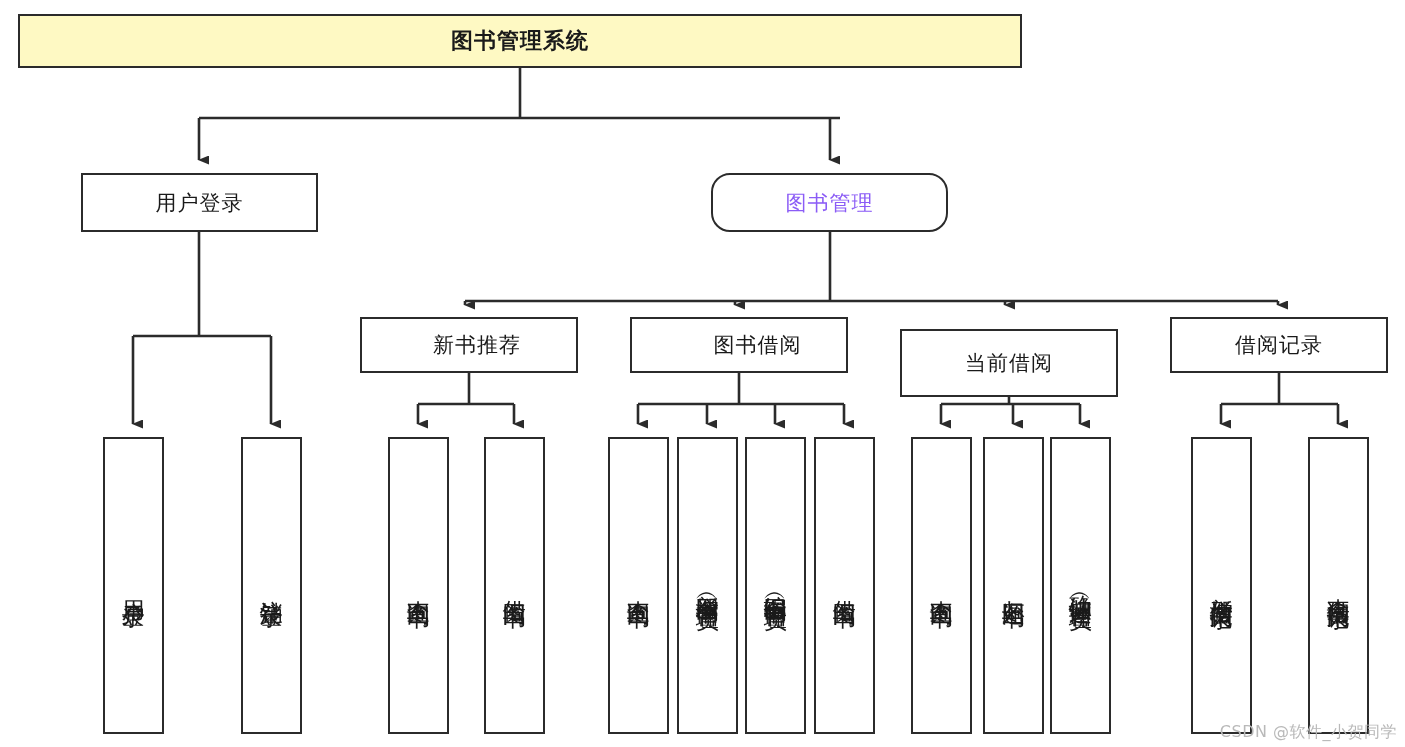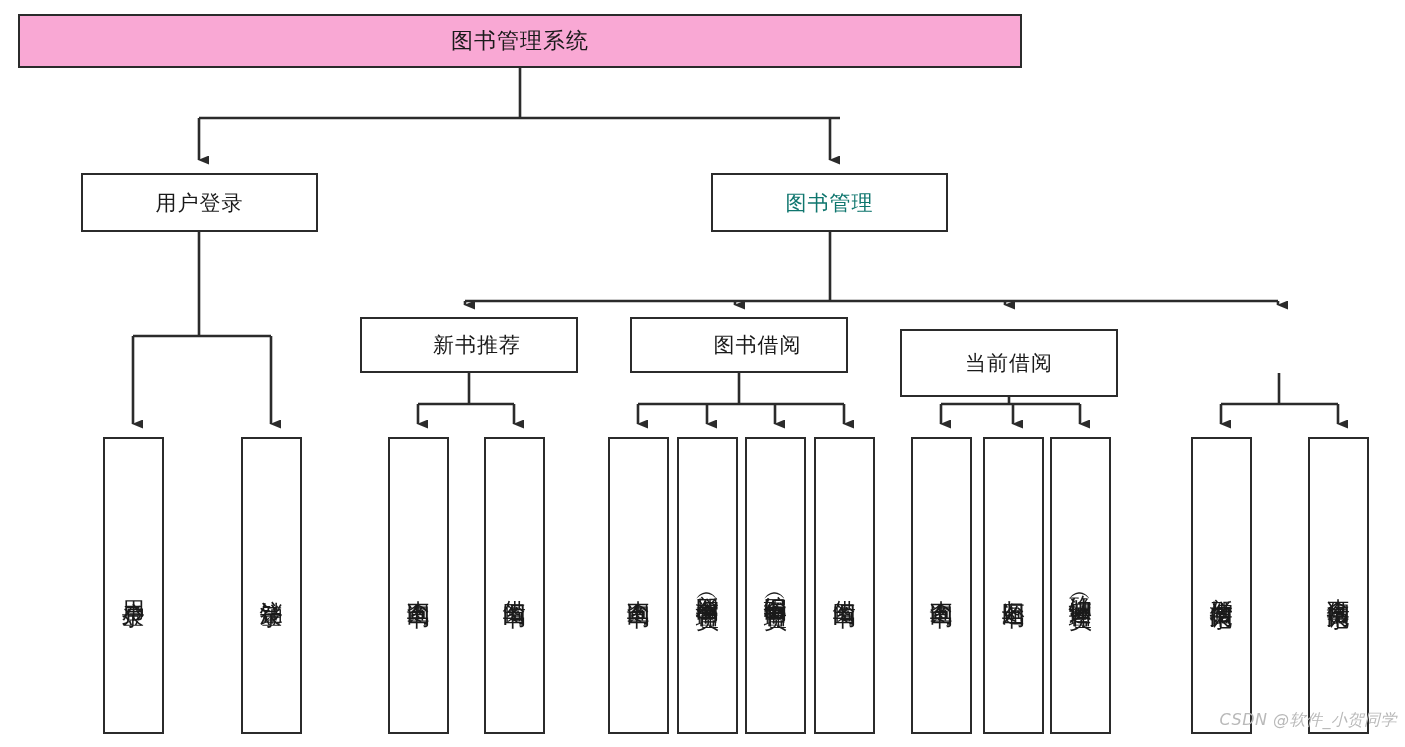--- a/index.html
+++ b/index.html
@@ -48,26 +48,25 @@
     white-space: nowrap;
     padding: 4px 0;
   }
   .node.v .vtext {
     writing-mode: vertical-rl;
     text-orientation: upright;
   }
   .watermark {
     position: absolute;
     right: 8px;
-    bottom: 16px;
+    bottom: 4px;
     font-size: 16px;
     color: #b9b9b9;
     letter-spacing: 0.5px;
     white-space: nowrap;
-    font-style: italic;
   }
 </style>
 </head>
 <body>
 
 <div id="canvas">
 
   <svg id="wires" viewBox="0 0 1405 747" xmlns="http://www.w3.org/2000/svg">
     <defs>
       <marker id="arrowhead" markerWidth="9" markerHeight="11" refX="4.5" refY="10" orient="auto" markerUnits="userSpaceOnUse">
@@ -111,39 +110,42 @@
       <path d="M1013,404 L1013,424" marker-end="url(#arrowhead)"></path>
       <path d="M1080,404 L1080,424" marker-end="url(#arrowhead)"></path>
 
       <path d="M1279,373 L1279,404"></path>
       <path d="M1221,404 L1338,404"></path>
       <path d="M1221,404 L1221,424" marker-end="url(#arrowhead)"></path>
       <path d="M1338,404 L1338,424" marker-end="url(#arrowhead)"></path>
     </g>
   </svg>
 
-  <div class="node h root" style="left: 18px; top: 14px; width: 1004px; height: 54px; border-color: rgb(43, 43, 43); background: #f9a8d4; color: rgb(26, 26, 26);">
+  <div class="node h root" style="left: 18px; top: 14px; width: 1004px; height: 54px; border-color: rgb(43, 43, 43); background: #fef9c3; color: rgb(26, 26, 26); font-weight: bold;">
     <span>图书管理系统</span>
   </div>
 
   <div class="node h" style="left: 81px; top: 173px; width: 237px; height: 59px; border-color: rgb(43, 43, 43); background: rgb(255, 255, 255); color: rgb(26, 26, 26);">
     <span>用户登录</span>
   </div>
-  <div class="node h" style="left: 711px; top: 173px; width: 237px; height: 59px; border-color: rgb(43, 43, 43); background: rgb(255, 255, 255); color: #0f766e;">
+  <div class="node h" style="left: 711px; top: 173px; width: 237px; height: 59px; border-color: rgb(43, 43, 43); background: rgb(255, 255, 255); color: #8b5cf6; border-radius: 19px;">
     <span>图书管理</span>
   </div>
 
   <div class="node h" style="left: 360px; top: 317px; width: 218px; height: 56px; border-color: rgb(43, 43, 43); background: rgb(255, 255, 255); color: rgb(26, 26, 26); padding-left: 16px;">
     <span>新书推荐</span>
   </div>
   <div class="node h" style="left: 630px; top: 317px; width: 218px; height: 56px; border-color: rgb(43, 43, 43); background: rgb(255, 255, 255); color: rgb(26, 26, 26); padding-left: 37px;">
     <span>图书借阅</span>
   </div>
   <div class="node h" style="left: 900px; top: 329px; width: 218px; height: 68px; border-color: rgb(43, 43, 43); background: rgb(255, 255, 255); color: rgb(26, 26, 26);">
     <span>当前借阅</span>
+  </div>
+  <div class="node h" style="left: 1170px; top: 317px; width: 218px; height: 56px; border-color: rgb(43, 43, 43); background: rgb(255, 255, 255); color: rgb(26, 26, 26);">
+    <span>借阅记录</span>
   </div>
 
   <div class="node v" style="left: 103px; top: 437px; width: 61px; height: 297px; border-color: rgb(43, 43, 43); background: rgb(255, 255, 255); color: rgb(26, 26, 26);">
     <span class="vtext">用户登录</span>
   </div>
   <div class="node v" style="left: 241px; top: 437px; width: 61px; height: 297px; border-color: rgb(43, 43, 43); background: rgb(255, 255, 255); color: rgb(26, 26, 26);">
     <span class="vtext">注销登录</span>
   </div>
   <div class="node v" style="left: 388px; top: 437px; width: 61px; height: 297px; border-color: rgb(43, 43, 43); background: rgb(255, 255, 255); color: rgb(26, 26, 26);">
     <span class="vtext">查询图书</span>

